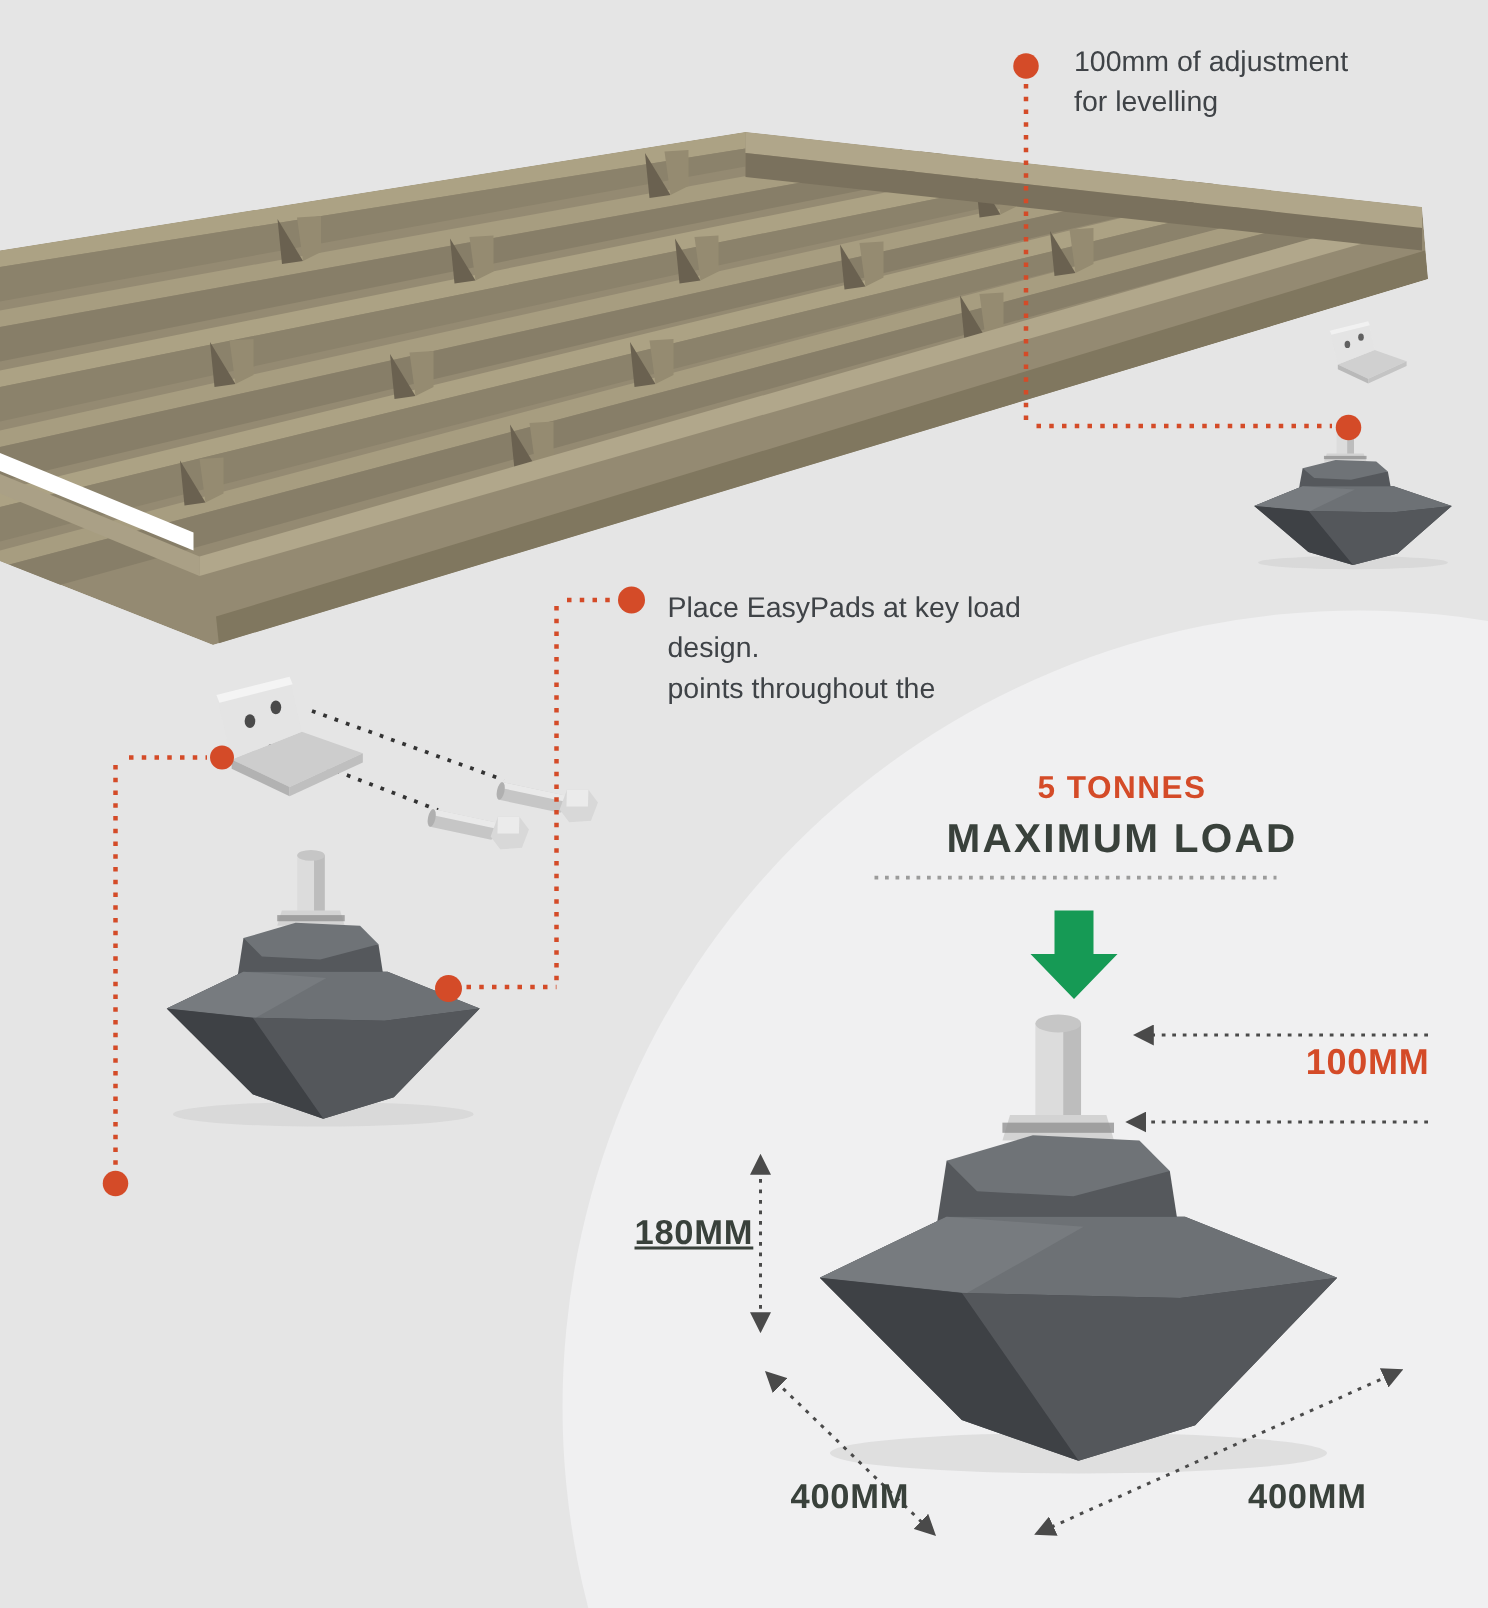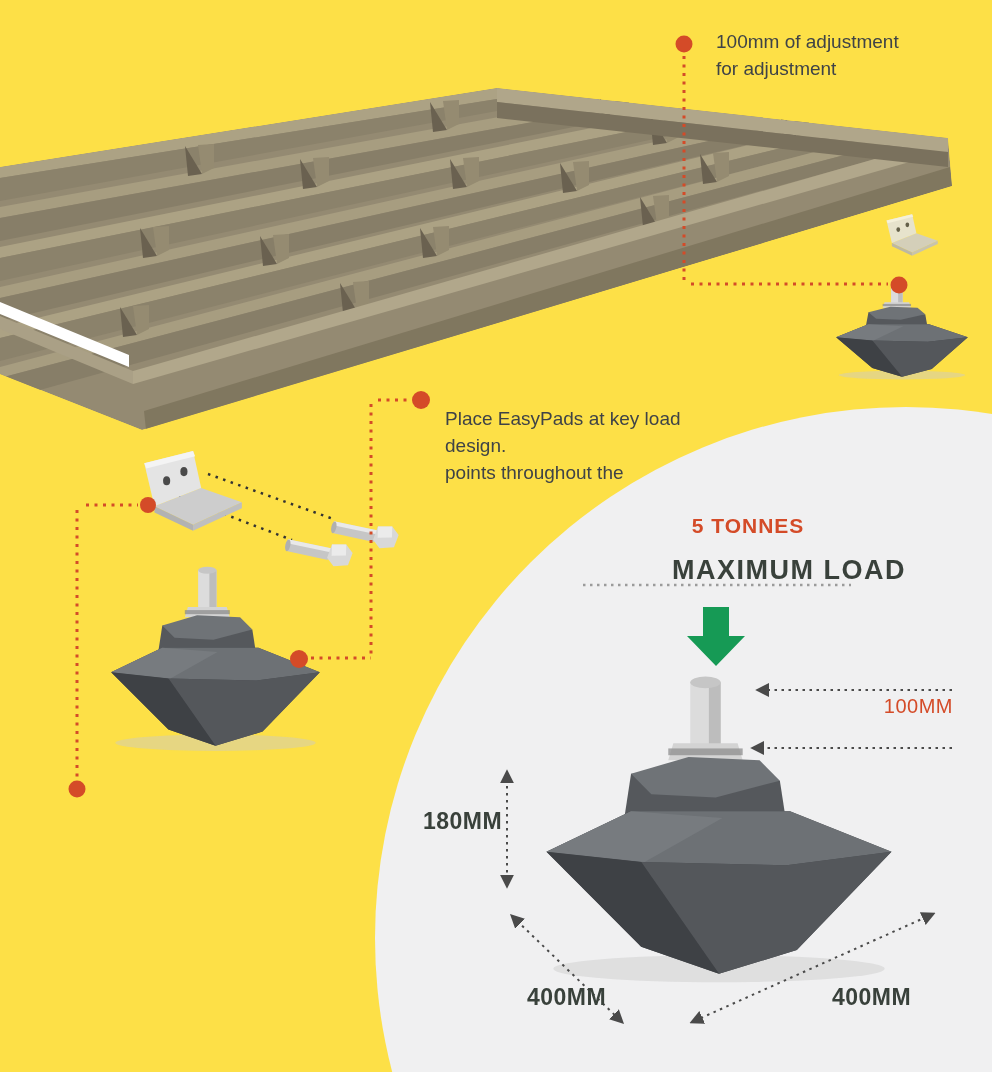--- a/index.html
+++ b/index.html
@@ -2,34 +2,34 @@
 <html style="--accent: #d44b28; --green: #169a55; --dark: #39413b; --near-black: #2d3331; --body-text: #3f4347; --circle-bg: #f0f0f1;"><head>
 <meta charset="utf-8">
 <style>
   :root{
     --accent:#d44b28; --green:#169a55; --dark:#39413b;
     --near-black:#2d3331; --body-text:#3f4347; --circle-bg:#f0f0f1;
   }
   *{margin:0;padding:0;box-sizing:border-box;}
   html,body{width:992px;height:1072px;overflow:hidden;background:#ffffff;
     font-family:"Liberation Sans","DejaVu Sans",sans-serif;}
-  .stage{position:relative;width:992px;height:1072px;background:#fde047;}
+  .stage{position:relative;width:992px;height:1072px;background:#e5e5e5;}
   .circle-bg{position:absolute;left:375px;top:407px;width:1062px;height:1062px;
     border-radius:50%;background:var(--circle-bg);}
   .layer{position:absolute;left:0;top:0;width:992px;height:1072px;}
   .note{position:absolute;color:var(--body-text);font-size:19px;line-height:27px;}
   .note span{display:block;}
   .badge{position:absolute;left:590px;top:514px;width:316px;text-align:center;}
   .badge .tonnes{color:var(--accent);font-size:21px;font-weight:700;letter-spacing:1px;}
-  .badge .maxload{color:var(--dark);font-size:27px;font-weight:700;letter-spacing:1.5px;margin-top:17px;text-align:right;}
+  .badge .maxload{color:var(--dark);font-size:27px;font-weight:700;letter-spacing:1.5px;margin-top:6px;}
   .adj-label{position:absolute;left:753px;top:695px;width:200px;text-align:right;}
-  .adj-label .mm{color:var(--accent);font-size:20px;font-weight:400;letter-spacing:.5px;}
+  .adj-label .mm{color:var(--accent);font-size:24px;font-weight:700;letter-spacing:.5px;}
   .adj-label .word{color:var(--near-black);font-size:20px;font-weight:700;line-height:23px;}
   .dim{position:absolute;color:var(--dark);font-size:23px;font-weight:700;letter-spacing:.5px;}
-  .dim-180{left:423px;top:808px;}
+  .dim-180{left:423px;top:808px;text-decoration:underline;}
   .dim-400l{left:527px;top:984px;}
   .dim-400r{left:832px;top:984px;}
   svg{display:block;}
 </style>
 </head>
 <body>
 
 <div class="stage">
 
   <div class="circle-bg"></div>
@@ -192,24 +192,24 @@
       <line x1="952" y1="690" x2="758" y2="690" marker-end="url(#arr)"></line>
       <line x1="952" y1="748" x2="753" y2="748" marker-end="url(#arr)"></line>
       <line x1="507" y1="772" x2="507" y2="886" marker-start="url(#arr)" marker-end="url(#arr)"></line>
       <line x1="512" y1="916" x2="622" y2="1022" marker-start="url(#arr)" marker-end="url(#arr)"></line>
       <line x1="933" y1="914" x2="692" y2="1022" marker-start="url(#arr)" marker-end="url(#arr)"></line>
     </g>
   </svg>
 
   <div class="note" style="left:716px;top:28px;width:250px;">
     <span>100mm of adjustment</span>
-    <span>for adjustment</span>
-  </div>
-
-  <div class="note" style="left:445px;top:405px;width:240px;">
+    <span>for levelling</span>
+  </div>
+
+  <div class="note" style="left:445px;top:392px;width:240px;">
     <span>Place EasyPads at key load</span>
     <span>design.</span>
     <span>points throughout the</span>
   </div>
 
 
   <div class="badge">
     <div class="tonnes">5 TONNES</div>
     <div class="maxload">MAXIMUM LOAD</div>
   </div>

